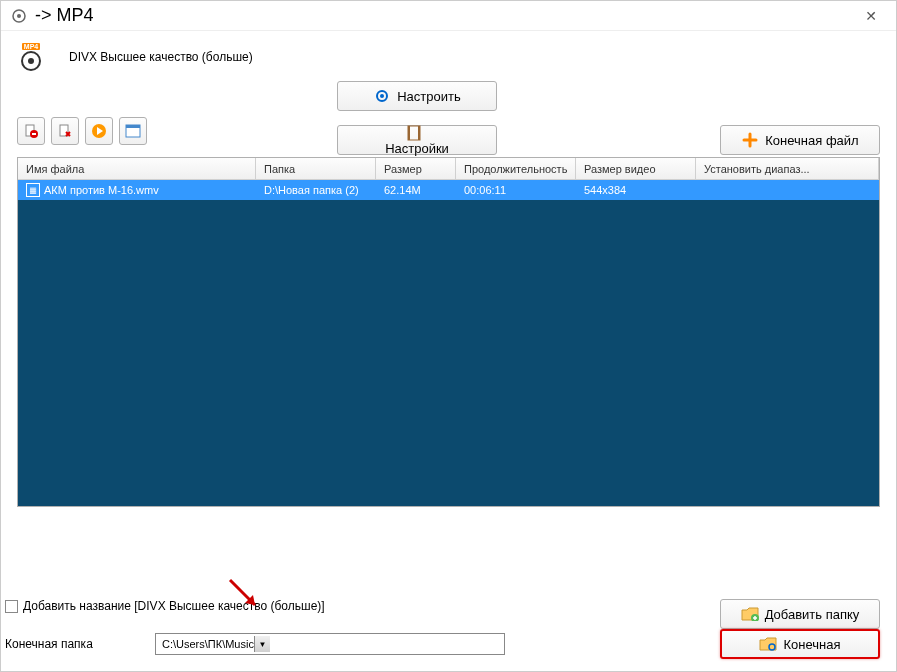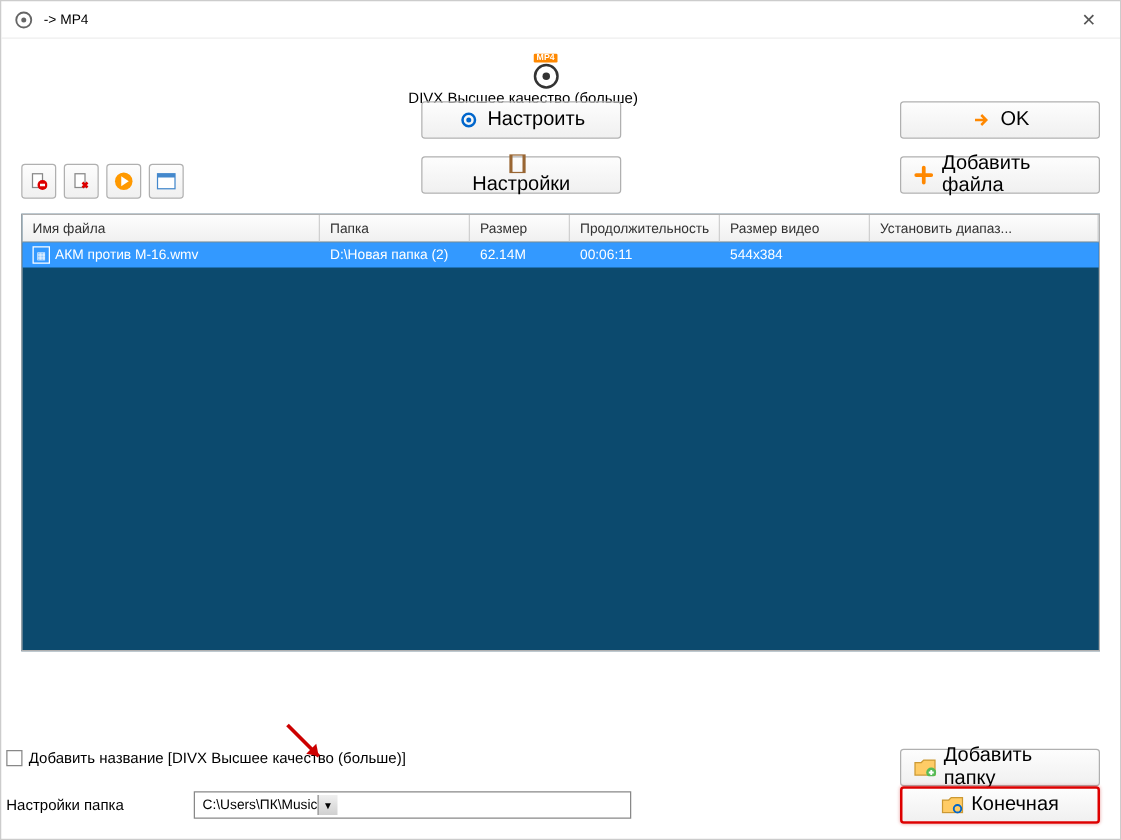--- a/index.html
+++ b/index.html
@@ -1,29 +1,29 @@
 <!DOCTYPE html>
 <html><head>
 <meta charset="utf-8">
 <style>
 * { box-sizing: border-box; margin: 0; padding: 0; }
 body { font-family: "Segoe UI", Tahoma, sans-serif; font-size: 12px; background: #fff; color: #000; }
 .window { width: 897px; height: 672px; background: #fff; border: 1px solid #ccc; position: relative; }
 .titlebar { height: 30px; display: flex; align-items: center; padding: 0 10px; border-bottom: 1px solid #eee; }
 .titlebar-icon { width: 16px; height: 16px; margin-right: 8px; display: inline-flex; align-items: center; justify-content: center; }
-.titlebar-title { flex: 1; font-size: 11px; }
+.titlebar-title { flex: 1; font-size: 18px; }
 .close-btn { width: 30px; height: 30px; display: flex; align-items: center; justify-content: center; cursor: pointer; font-size: 14px; color: #555; }
 .content { padding: 12px 16px 16px 16px; }
-.top-row { display: flex; align-items: center; margin-bottom: 14px; flex-direction: column; }
+.top-row { display: flex; align-items: center; margin-bottom: 14px; }
 .mp4-icon { width: 28px; height: 28px; margin-right: 24px; display: inline-flex; flex-direction: column; align-items: center; justify-content: center; position: relative; }
 .mp4-label { background: #ff8800; color: #fff; font-size: 7px; font-weight: bold; padding: 0 2px; border-radius: 1px; position: absolute; top: 0; }
 .film-reel { width: 20px; height: 20px; border: 2px solid #333; border-radius: 50%; position: relative; margin-top: 8px; }
 .film-reel::before { content: ''; position: absolute; width: 6px; height: 6px; background: #333; border-radius: 50%; top: 5px; left: 5px; }
 .quality-text { margin-right: 60px; }
-.btn { display: inline-flex; align-items: center; justify-content: center; background: linear-gradient(#fdfdfd, #f0f0f0); border: 1px solid #b0b0b0; border-radius: 3px; height: 30px; cursor: pointer; font-size: 16px; padding: 0 10px; }
+.btn { display: inline-flex; align-items: center; justify-content: center; background: linear-gradient(#fdfdfd, #f0f0f0); border: 1px solid #b0b0b0; border-radius: 3px; height: 30px; cursor: pointer; font-size: 13px; padding: 0 10px; }
 .btn-large { width: 160px; }
 .btn-icon { width: 18px; height: 18px; margin-right: 6px; display: inline-flex; align-items: center; justify-content: center; }
 .second-row { display: flex; align-items: center; margin-bottom: 12px; }
 .small-icons { display: flex; gap: 6px; margin-right: 280px; }
 .small-icon-btn { width: 28px; height: 28px; border: 1px solid #b0b0b0; border-radius: 3px; background: linear-gradient(#fdfdfd, #f0f0f0); display: flex; align-items: center; justify-content: center; cursor: pointer; }
 .table-container { border: 1px solid #b0b0b0; height: 350px; margin-bottom: 18px; background: #0c4a6e; }
 .table-header { display: flex; background: linear-gradient(#fdfdfd, #f0f0f0); border-bottom: 1px solid #d0d0d0; height: 22px; }
 .th { padding: 3px 8px; border-right: 1px solid #d0d0d0; font-size: 11px; color: #333; display: flex; align-items: center; }
 .col-name { width: 238px; }
 .col-folder { width: 120px; }
@@ -78,47 +78,39 @@
     <div class="btn btn-large btn-config">
       <span class="btn-icon">
         <svg width="16" height="16" viewBox="0 0 16 16">
             <circle cx="8" cy="8" r="5" fill="none" stroke="#0066cc" stroke-width="2"></circle>
             <circle cx="8" cy="8" r="2" fill="#0066cc"></circle>
           </svg>
       </span>
       <span>Настроить</span>
     </div>
 
-    <div class="btn btn-large btn-ok">
-      <span class="btn-icon">
-        <svg width="16" height="16" viewBox="0 0 16 16">
-            <path d="M3 8 L11 8 M8 4 L12 8 L8 12" fill="none" stroke="#ff8800" stroke-width="2"></path>
-          </svg>
-      </span>
-      <span>OK</span>
-    </div>
 
     <div class="btn btn-large btn-settings">
       <span class="btn-icon">
         <svg width="14" height="16" viewBox="0 0 14 16">
             <rect x="1" y="1" width="12" height="14" fill="none" stroke="#996633" stroke-width="1"></rect>
             <rect x="1" y="1" width="2" height="14" fill="#996633"></rect>
             <rect x="11" y="1" width="2" height="14" fill="#996633"></rect>
           </svg>
       </span>
       <span>Настройки</span>
     </div>
 
     <div class="btn btn-large btn-addfile">
       <span class="btn-icon">
         <svg width="16" height="16" viewBox="0 0 16 16">
             <path d="M8 2 L8 14 M2 8 L14 8" stroke="#ff8800" stroke-width="3" stroke-linecap="round"></path>
           </svg>
       </span>
-      <span>Добавить файла</span>
+      <span>Конечная файл</span>
     </div>
 
     <div class="second-row" style="margin-top:46px;">
       <div class="small-icons">
         <div class="small-icon-btn">
           <svg width="14" height="14" viewBox="0 0 14 14">
               <rect x="2" y="1" width="8" height="11" fill="#fff" stroke="#888"></rect>
               <circle cx="10" cy="10" r="4" fill="#d00"></circle>
               <rect x="8" y="9" width="4" height="2" fill="#fff"></rect>
             </svg>
@@ -172,21 +164,21 @@
       <div class="checkbox"></div>
       <span>Добавить название [DIVX Высшее качество (больше)]</span>
     </div>
 
     <svg class="arrow-annotation" width="40" height="40" viewBox="0 0 40 40">
       <path d="M5 5 L30 30" stroke="#c00" stroke-width="3" fill="none"></path>
       <path d="M30 30 L20 28 L28 20 Z" fill="#c00"></path>
     </svg>
 
     <div class="folder-row">
-      <span class="folder-label">Настройки папка</span>
+      <span class="folder-label">Конечная папка</span>
       <div class="folder-select">
         <span>C:\Users\ПК\Music</span>
         <span class="dropdown-arrow">▼</span>
       </div>
 
       <div class="right-buttons" style="bottom:-4px;">
         <div class="btn btn-addfolder">
           <span class="btn-icon">
             <svg width="18" height="14" viewBox="0 0 18 14">
                 <path d="M1 3 L6 3 L8 1 L17 1 L17 13 L1 13 Z" fill="#ffcc66" stroke="#cc9933"></path>

